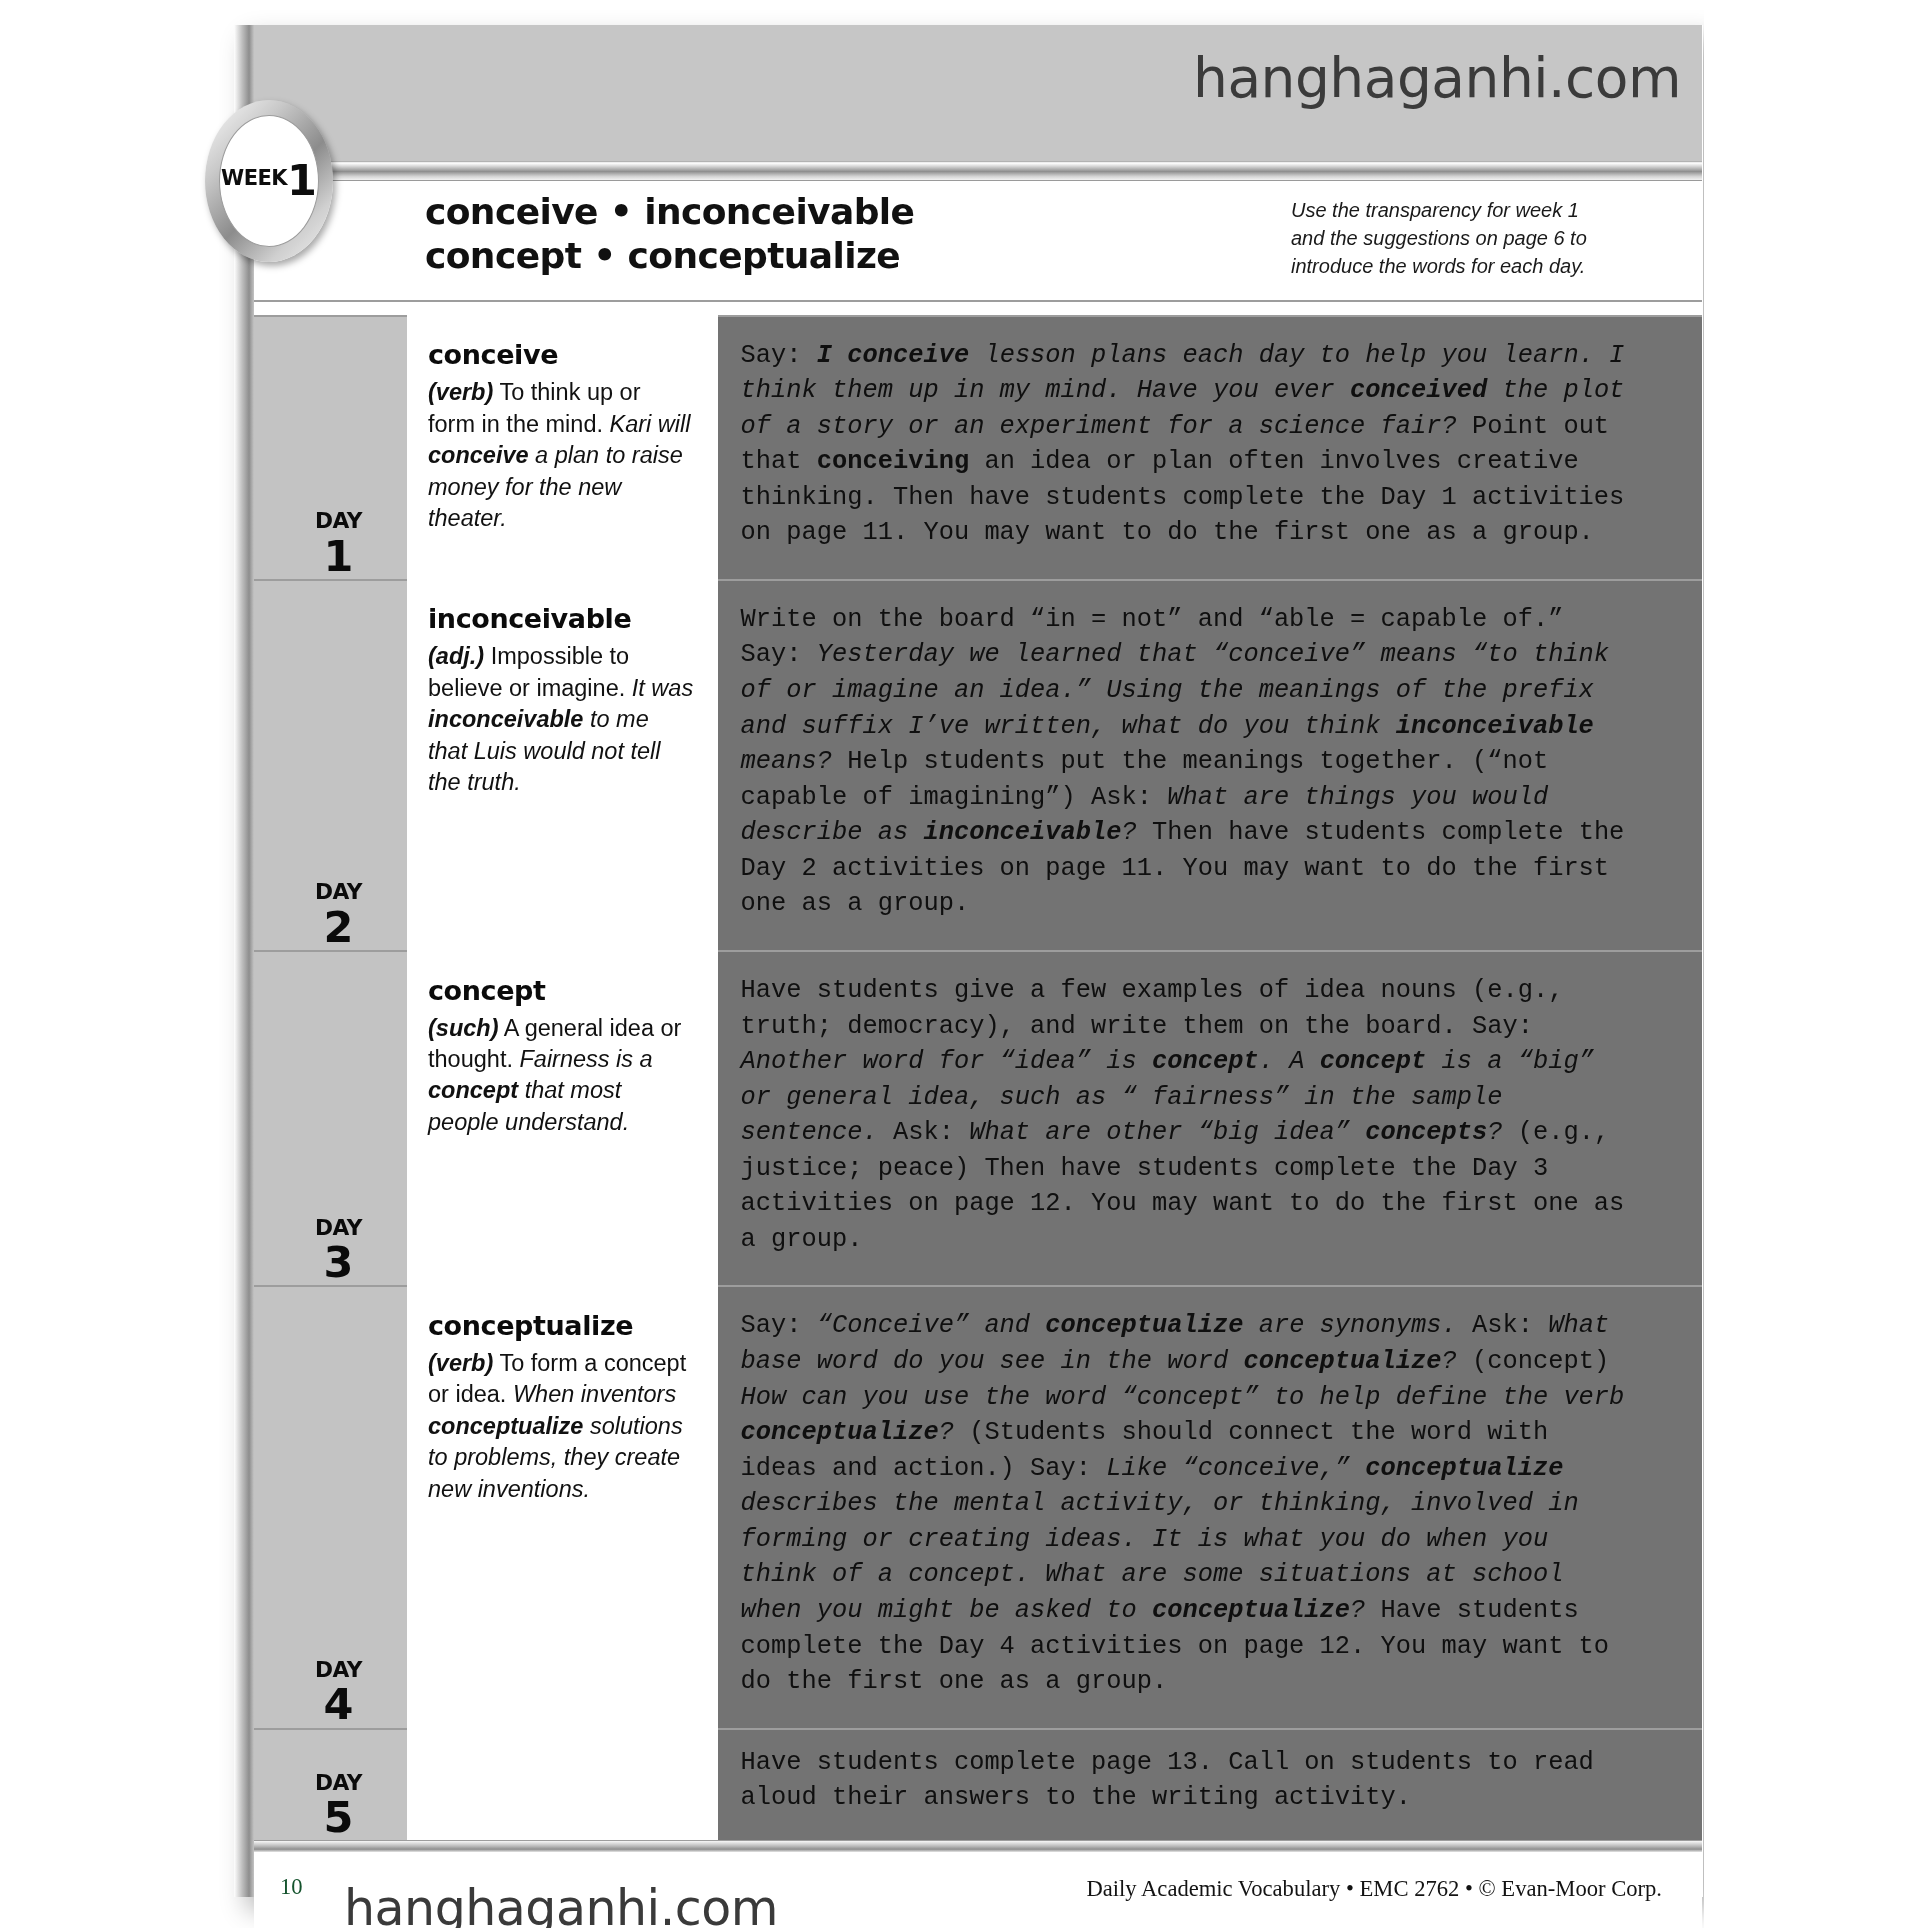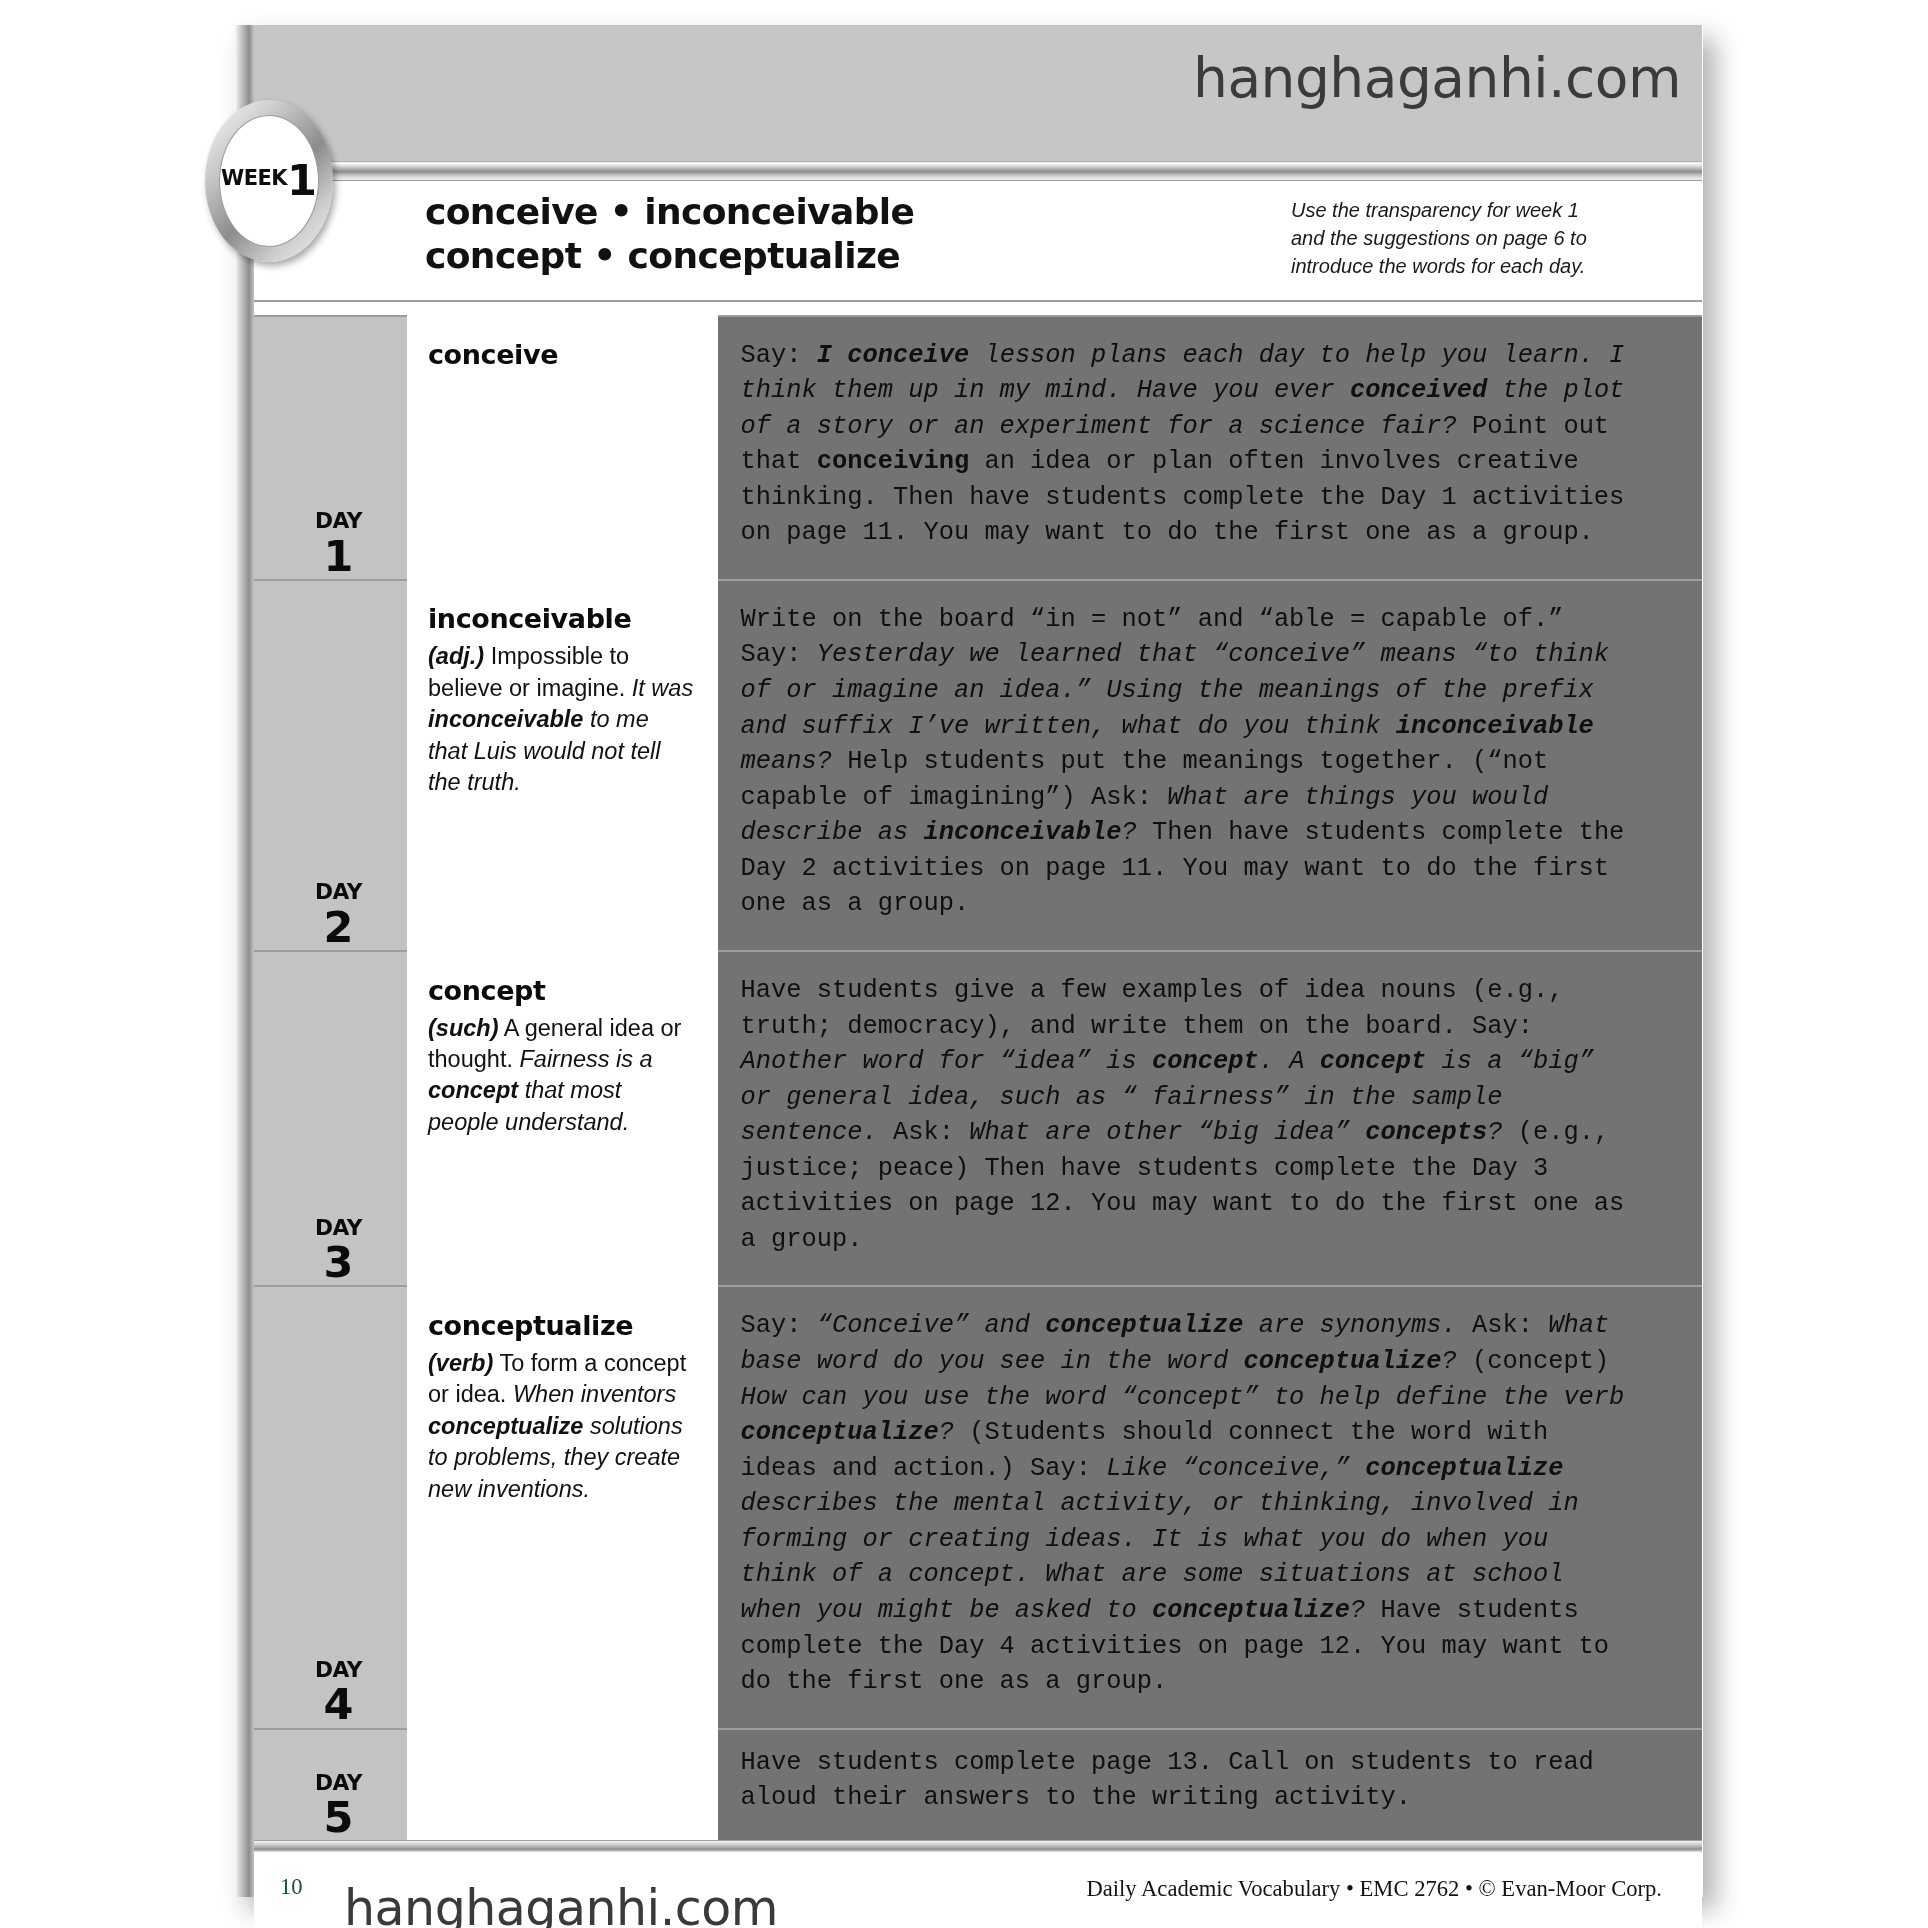--- a/index.html
+++ b/index.html
@@ -6,21 +6,21 @@
 
   html, body {
     width: 1928px;
     height: 1928px;
     background: #ffffff;
     font-family: "Liberation Sans", sans-serif;
   }
 
   #page {
     position: relative;
-    width: 1928px;
+    width: 1704px;
     height: 1928px;
     background: #ffffff;
     overflow: hidden;
   }
 
   
   .sheet {
     position: absolute;
     left: 234px;
     top: 24.5px;
@@ -318,20 +318,23 @@
 
       <div class="day-row row-1">
         <div class="col-day">
           <div class="day-stack">
             <div class="d-label">DAY</div>
             <div class="d-num">1</div>
           </div>
         </div>
         <div class="col-def">
           <div class="headword">conceive</div>
+          <div>
+            <span class="pos">(verb)</span><span> To think up or form in the mind. </span><span class="sentence"><span>Kari will </span><b>conceive</b><span> a plan to raise money for the new theater.</span></span>
+          </div>
         </div>
         <div class="col-script">
           <span>Say: </span><i><b>I </b><b>conceive</b><span> lesson plans each day to help you learn. I think them up in my mind. Have you ever </span><b>conceived</b><span> the plot of a story or an experiment for a science fair?</span></i><span> Point out that </span><b>conceiving</b><span> an idea or plan often involves creative thinking. Then have students complete the Day 1 activities on page 11. You may want to do the first one as a group.</span>
         </div>
       </div>
 
       <div class="day-row row-2">
         <div class="col-day">
           <div class="day-stack">
             <div class="d-label">DAY</div>

